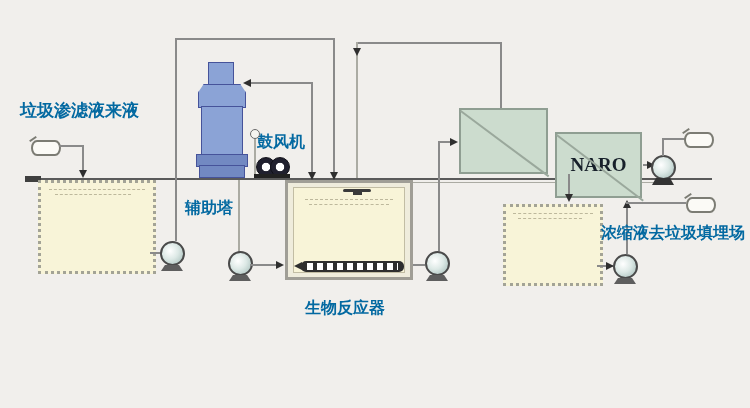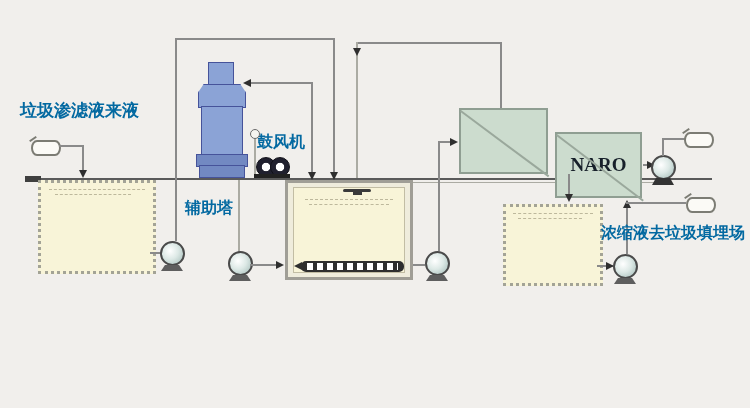--- a/index.html
+++ b/index.html
@@ -116,20 +116,21 @@
   <div style="position:absolute;left:285px;top:180px;width:128px;height:100px;border:3px solid #a09e96;background:#efecdc;box-sizing:border-box;">
     <div style="position:absolute;left:5px;top:4px;right:5px;bottom:4px;background:var(--tank-fill);border:1px solid #c2bda4;"></div>
   </div>
   <div class="bracket"></div>
   <div class="level" style="left:305px;top:199px;width:88px;"></div>
   <div class="level" style="left:309px;top:204px;width:80px;"></div>
   <div class="airbar">
       <div class="cells"></div>
     </div>
   <div class="ar left" style="left:294px;top:262px;"></div>
+  <div class="lbl" style="left:305px;top:298px;width:110px;">生物反应器</div>
 
   <div class="hline" style="left:413px;top:264px;width:12px;"></div>
   <div class="pump" style="left:425px;top:251px;">
     <div class="pbody"></div>
       <div class="pbase"></div>
   </div>
   <div class="vline" style="left:438px;top:141px;height:110px;"></div>
   <div class="hline" style="left:438px;top:141px;width:18px;"></div>
   <div class="ar right" style="left:450px;top:138px;"></div>
 

